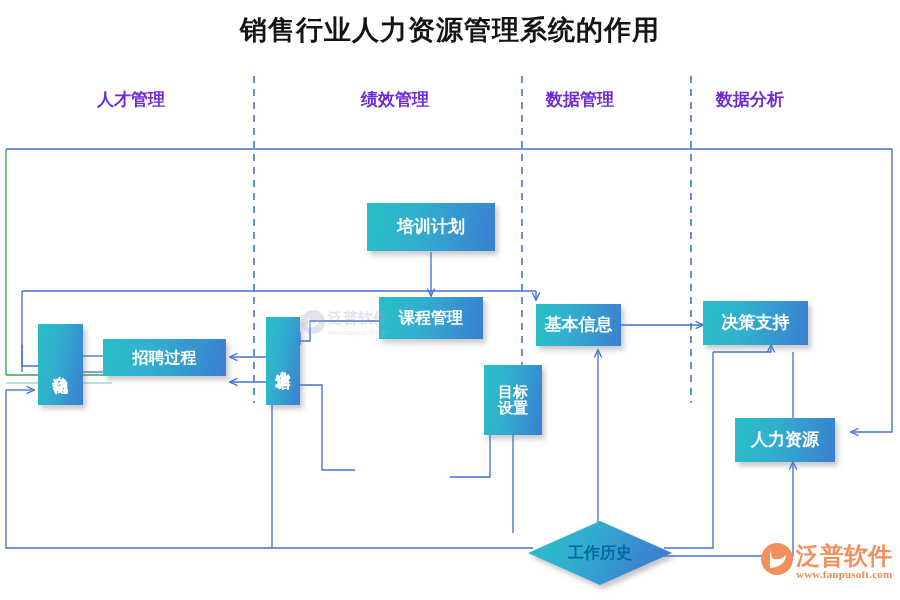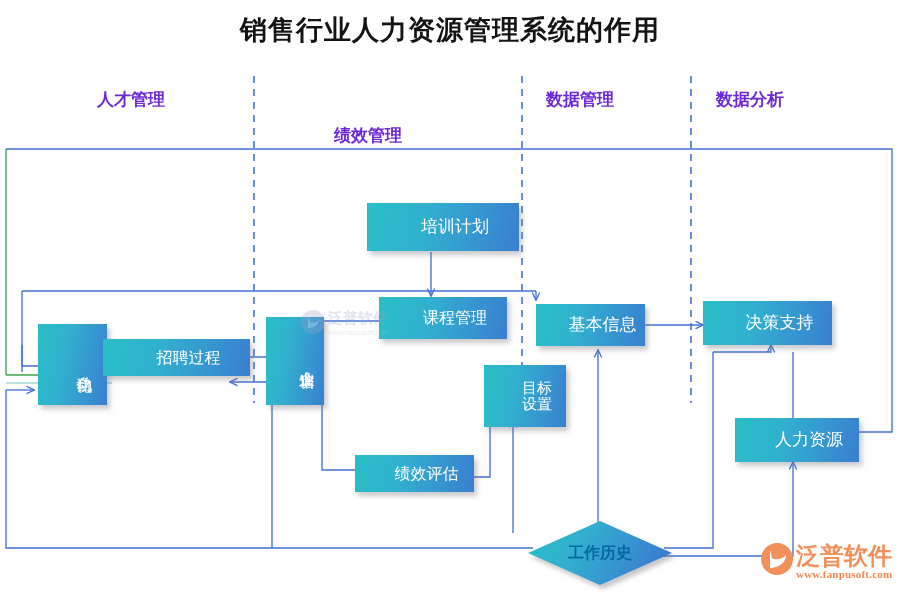--- a/index.html
+++ b/index.html
@@ -31,26 +31,25 @@
     white-space:nowrap;
   }
 
   svg.lines{position:absolute;left:0;top:0;width:900px;height:600px;}
 
   .node{
     position:absolute;
     display:flex;align-items:center;justify-content:center;
     color:#ffffff;
     font-family:"Liberation Serif","DejaVu Serif",serif;
-    font-weight:400;
+    font-weight:700;
     box-shadow:3px 4px 5px rgba(120,120,130,.40);
     background:linear-gradient(100deg,#28bfc6 0%,#31b0cf 38%,#3a7fd0 100%);
     text-align:center;
     line-height:1.08;
-    padding-left:24px;
   }
   .node.vert{
     writing-mode:vertical-rl;
     text-orientation:upright;
     letter-spacing:1px;
   }
   .diamond-label{
     position:absolute;display:flex;align-items:center;justify-content:center;
     color:#0369a1;font-weight:700;font-family:"Liberation Serif","DejaVu Serif",serif;
     pointer-events:none;
@@ -85,21 +84,21 @@
   }
 </style>
 </head>
 <body>
 
 <div id="stage">
 
   <div class="page-title">销售行业人力资源管理系统的作用</div>
 
   <div class="col-head" style="left:97px;top:88px;">人才管理</div>
-  <div class="col-head" style="left:334px;top:88px;margin-top:36px;">绩效管理</div>
+  <div class="col-head" style="left:361px;top:88px;">绩效管理</div>
   <div class="col-head" style="left:546px;top:88px;">数据管理</div>
   <div class="col-head" style="left:716px;top:88px;">数据分析</div>
 
   <svg class="lines" viewBox="0 0 900 600">
     <defs>
       <marker id="ah" markerWidth="9" markerHeight="9" refX="8" refY="4.5" orient="auto" markerUnits="userSpaceOnUse">
         <path d="M0.5,0.8 L8.4,4.5 L0.5,8.2" fill="none" stroke="#4472d4" stroke-width="1.3"></path>
       </marker>
       <linearGradient id="nodeGrad" x1="0" y1="0" x2="1" y2="0.25">
         <stop offset="0%" stop-color="#28bfc6"></stop>
@@ -191,27 +190,24 @@
   </div>
 
   <div class="node" style="left:367px;top:203px;width:128px;height:48px;font-size:17px;">
     <span>培训计划</span>
   </div>
 
   <div class="node" style="left:379px;top:297px;width:104px;height:42px;font-size:16px;">
     <span>课程管理</span>
   </div>
 
-  <div class="node" style="left:484px;top:365px;width:58px;height:62px;font-size:15px;">
+  <div class="node" style="left:484px;top:365px;width:58px;height:70px;font-size:15px;">
     <span style="display:inline-block;width:2em;word-break:break-all;">目标设置</span>
   </div>
 
-  <div class="node" style="left:355px;top:455px;width:95px;height:37px;font-size:16px;">
-    <span>绩效评估</span>
-  </div>
 
   <div class="node" style="left:536px;top:304px;width:85px;height:42px;font-size:17px;">
     <span>基本信息</span>
   </div>
 
   <div class="diamond-label" style="left:528px;top:521px;width:144px;height:64px;font-size:16px;">
     <span>工作历史</span>
   </div>
 
   <div class="node" style="left:703px;top:301px;width:105px;height:44px;font-size:17px;">

